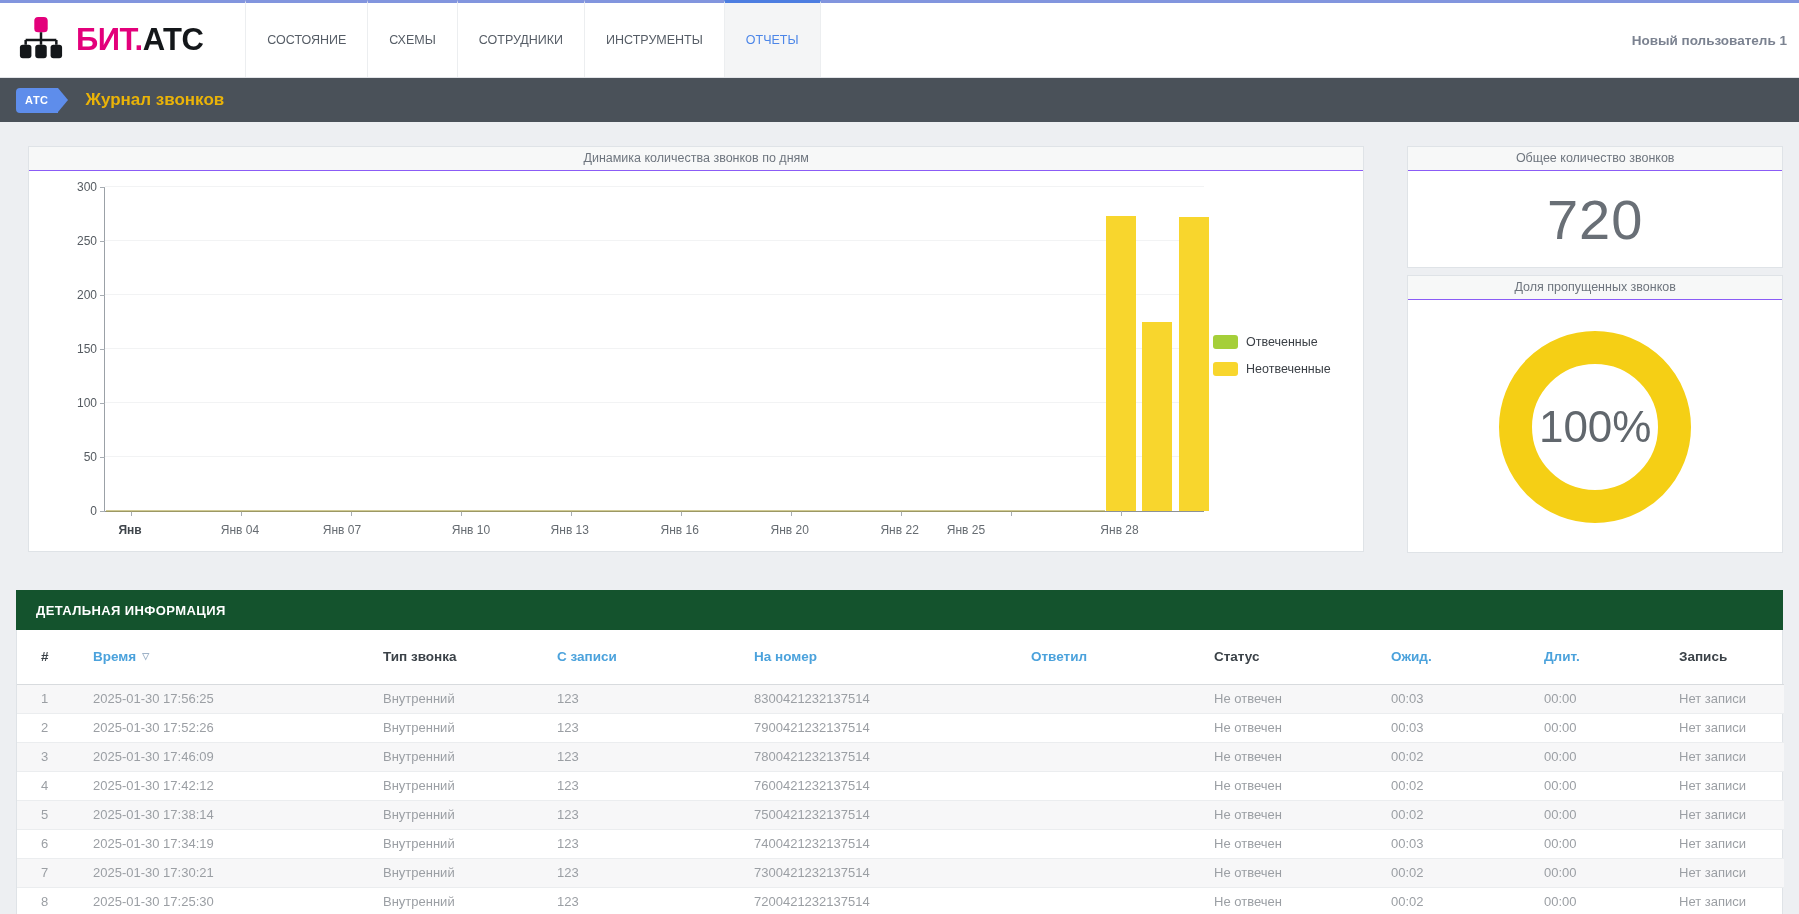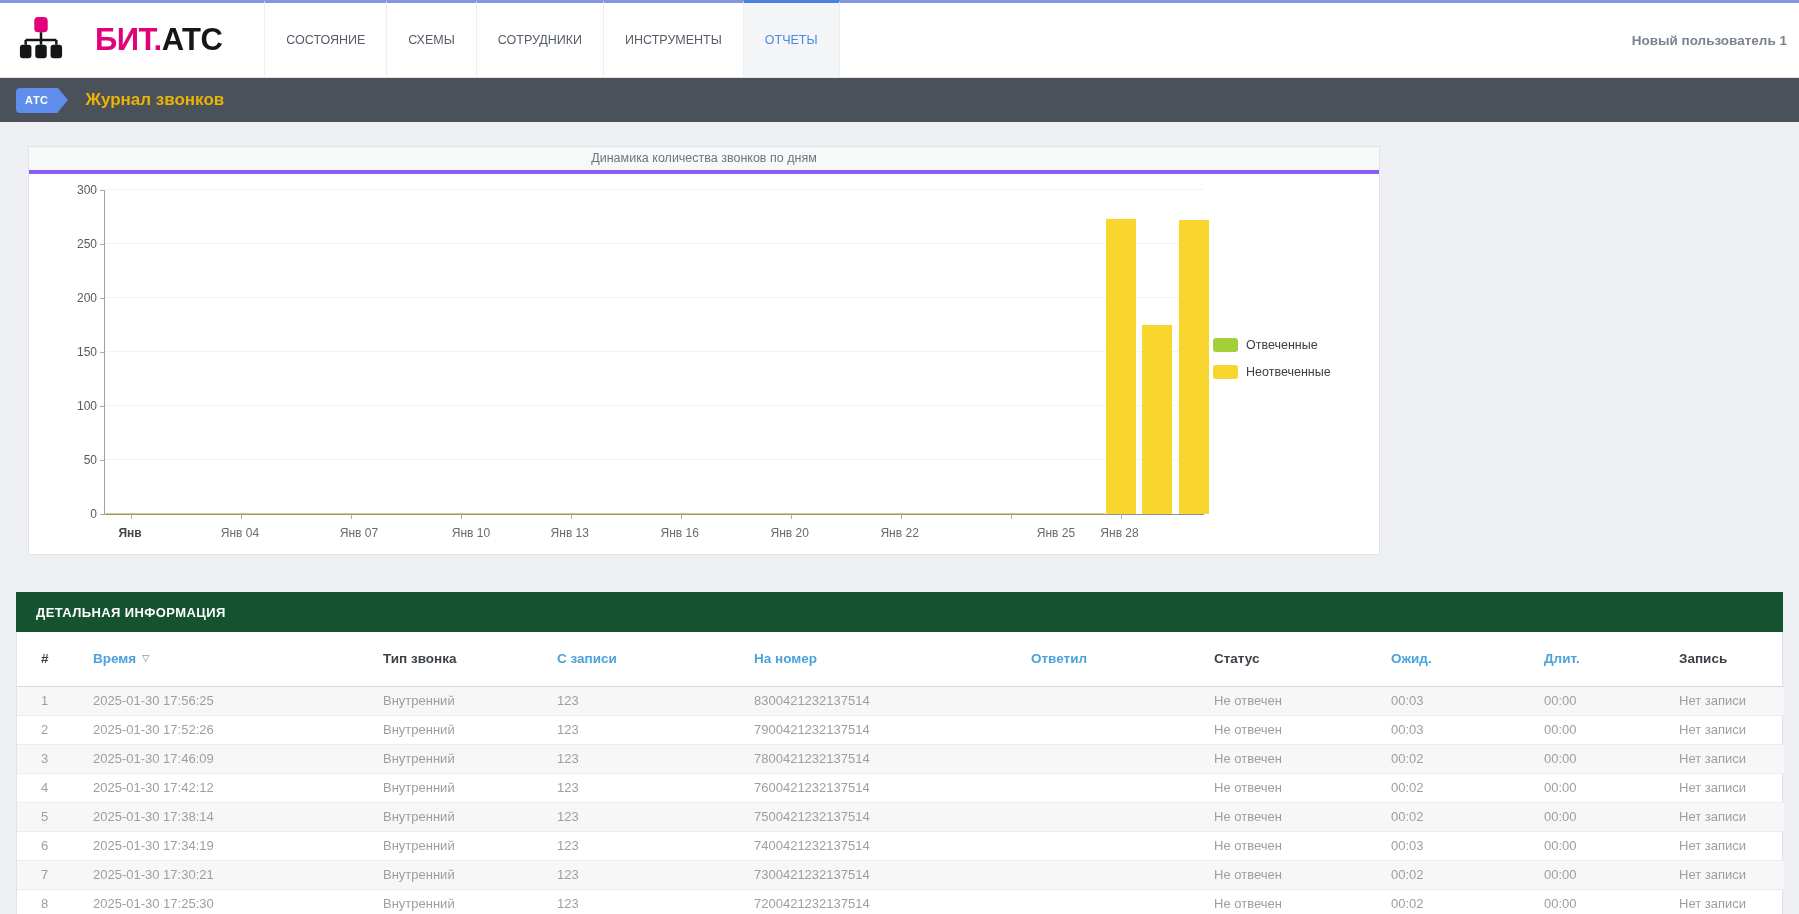--- a/index.html
+++ b/index.html
@@ -11,21 +11,21 @@
     color: #3C434B;
   }
   
   .nav {
     height: 78px; background: #fff;
     border-top: 3px solid #8295DE;
     border-bottom: 1px solid #E2E4E8;
     display: flex; align-items: stretch;
     position: relative;
   }
-  .logo { display: flex; align-items: center; gap: 31px; padding-left: 18px; margin-right: 42px; }
+  .logo { display: flex; align-items: center; gap: 12px; padding-left: 18px; margin-right: 42px; }
   .logo-text { font-size: 31px; font-weight: bold; letter-spacing: -0.5px; white-space: nowrap; }
   .logo-text .p1 { color: #E3007B; }
   .logo-text .p2 { color: #14171A; }
   .tabs { display: flex; margin-top: -3px; }
   .nav-tab {
     display: flex; align-items: center; padding: 0 21px;
     font-size: 12.5px; color: #565D66; cursor: pointer;
     border-left: 1px solid #ECEEF0; border-top: 3px solid transparent;
     white-space: nowrap;
   }
@@ -43,21 +43,21 @@
     content: ""; position: absolute; left: 100%; top: 0;
     border-top: 12.5px solid transparent; border-bottom: 12.5px solid transparent;
     border-left: 10px solid #5E8DEB;
   }
   .crumb-title { color: #eab308; font-size: 17px; font-weight: bold; margin-left: 28px; text-align: center; }
   
   .content { padding: 24px 16px 0 16px; }
   .row1 { display: flex; align-items: flex-start; }
   .panel { background: #fff; border: 1px solid #DFE3E7; }
   .panel-header {
-    background: #F7F8F8; border-bottom: 4px solid #8b5cf6;
+    background: #F7F8F8; border-bottom: 1px solid #8b5cf6;
     text-align: center; color: #6E757E; font-size: 12.5px; padding: 4px 0 5px;
   }
   .chart-panel { width: 1352px; margin-left: 12px; }
   .chart-body { position: relative; height: 380px; }
   .plot {
     position: absolute; left: 75px; top: 17px; width: 1100px; height: 324px;
     border-left: 1px solid #9BA1A7; border-bottom: 1px solid #8C9196;
   }
   .gridline { position: absolute; left: 0; width: 100%; height: 1px; background: #F2F3F4; }
   .ytick-mark { position: absolute; left: -5px; width: 5px; height: 1px; background: #A7ADB3; }
@@ -181,31 +181,47 @@
           </div>
       <div class="ylabel" style="top: 333px;">0</div>
           <div class="ylabel" style="top: 279px;">50</div>
           <div class="ylabel" style="top: 225px;">100</div>
           <div class="ylabel" style="top: 171px; text-align: right;">150</div>
           <div class="ylabel" style="top: 117px;">200</div>
           <div class="ylabel" style="top: 63px;">250</div>
           <div class="ylabel" style="top: 9px;">300</div>
           <div class="xlabel emph" style="left: 101px;">Янв</div>
           <div class="xlabel" style="left: 210.95px;">Янв 04</div>
-          <div class="xlabel" style="left: 330px;">Янв 07</div>
+          <div class="xlabel" style="left: 313px;">Янв 07</div>
           <div class="xlabel" style="left: 442px;">Янв 10</div>
           <div class="xlabel" style="left: 540.8px;">Янв 13</div>
           <div class="xlabel" style="left: 650.75px;">Янв 16</div>
           <div class="xlabel" style="left: 760.7px;">Янв 20</div>
           <div class="xlabel" style="left: 870.65px;">Янв 22</div>
-          <div class="xlabel" style="left: 1027px;">Янв 25</div>
+          <div class="xlabel" style="left: 937px;">Янв 25</div>
           <div class="xlabel" style="left: 1090.55px;">Янв 28</div>
         </div>
     </div>
 
+    <div class="side-col">
+      <div class="panel panel-total">
+        <div class="panel-header">Общее количество звонков</div>
+        <div class="total-body">
+          <div class="total-value">720</div>
+        </div>
+      </div>
+      <div class="panel panel-missed">
+        <div class="panel-header">Доля пропущенных звонков</div>
+        <div class="missed-body">
+          <div class="donut" style="border-color: rgb(245, 207, 21);">
+            <span class="donut-value">100%</span>
+          </div>
+        </div>
+      </div>
+    </div>
   </div>
 
   <div class="section-bar">
     <span>ДЕТАЛЬНАЯ ИНФОРМАЦИЯ</span>
   </div>
   <div class="table-panel">
     <table>
       <colgroup>
         <col style="width:60px">
           <col style="width:290px">

